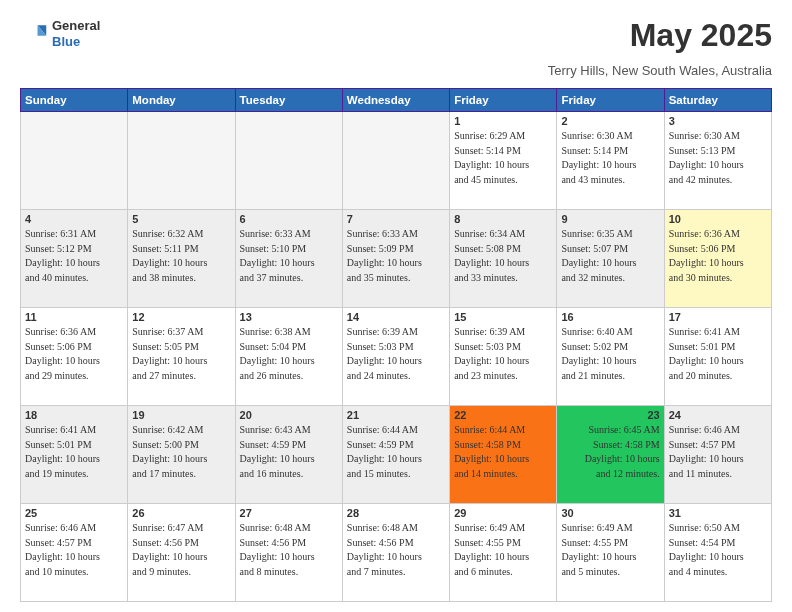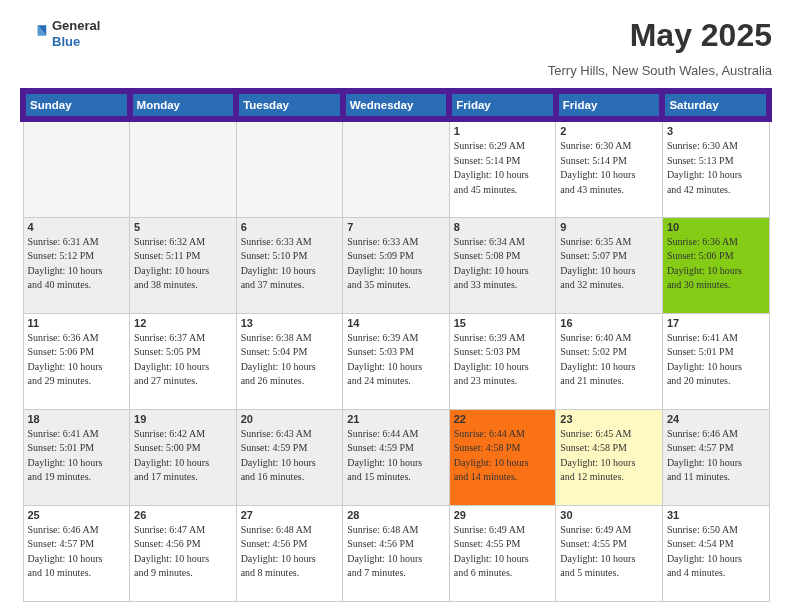--- a/index.html
+++ b/index.html
@@ -61,21 +61,21 @@
       border-collapse: collapse;
       width: 100%;
       table-layout: fixed;
     }
     .calendar th {
       background: #2a6db5;
       color: #fff;
       font-size: 11.5px;
       padding: 5px 4px;
       text-align: left;
-      border: 6px solid #4c1d95;
+      border: 1px solid #4c1d95;
       font-weight: bold;
     }
     .calendar td {
       border: 1px solid #ccc;
       vertical-align: top;
       padding: 3px 4px;
       font-size: 9.5px;
       color: #333;
       background: #fff;
       height: 80px;
@@ -192,21 +192,21 @@
 Daylight: 10 hours
 and 33 minutes.</div>
           </td>
           <td style="background: rgb(238, 238, 238);">
             <span class="day-number">9</span>
             <div class="day-info" style="white-space: pre-line;">Sunrise: 6:35 AM
 Sunset: 5:07 PM
 Daylight: 10 hours
 and 32 minutes.</div>
           </td>
-          <td style="background: #84cc16;">
+          <td style="background: #fef9c3;">
             <span class="day-number">10</span>
             <div class="day-info" style="white-space: pre-line;">Sunrise: 6:36 AM
 Sunset: 5:06 PM
 Daylight: 10 hours
 and 30 minutes.</div>
           </td>
         </tr>
         <tr>
           <td style="background: rgb(255, 255, 255);">
             <span class="day-number">11</span>
@@ -287,21 +287,21 @@
 Daylight: 10 hours
 and 15 minutes.</div>
           </td>
           <td style="background: #f97316;">
             <span class="day-number">22</span>
             <div class="day-info" style="white-space: pre-line;">Sunrise: 6:44 AM
 Sunset: 4:58 PM
 Daylight: 10 hours
 and 14 minutes.</div>
           </td>
-          <td style="background: #fef9c3;">
+          <td style="background: #22c55e; text-align: right;">
             <span class="day-number">23</span>
             <div class="day-info" style="white-space: pre-line;">Sunrise: 6:45 AM
 Sunset: 4:58 PM
 Daylight: 10 hours
 and 12 minutes.</div>
           </td>
           <td style="background: rgb(238, 238, 238); margin-left: 25px;">
             <span class="day-number">24</span>
             <div class="day-info" style="white-space: pre-line;">Sunrise: 6:46 AM
 Sunset: 4:57 PM

